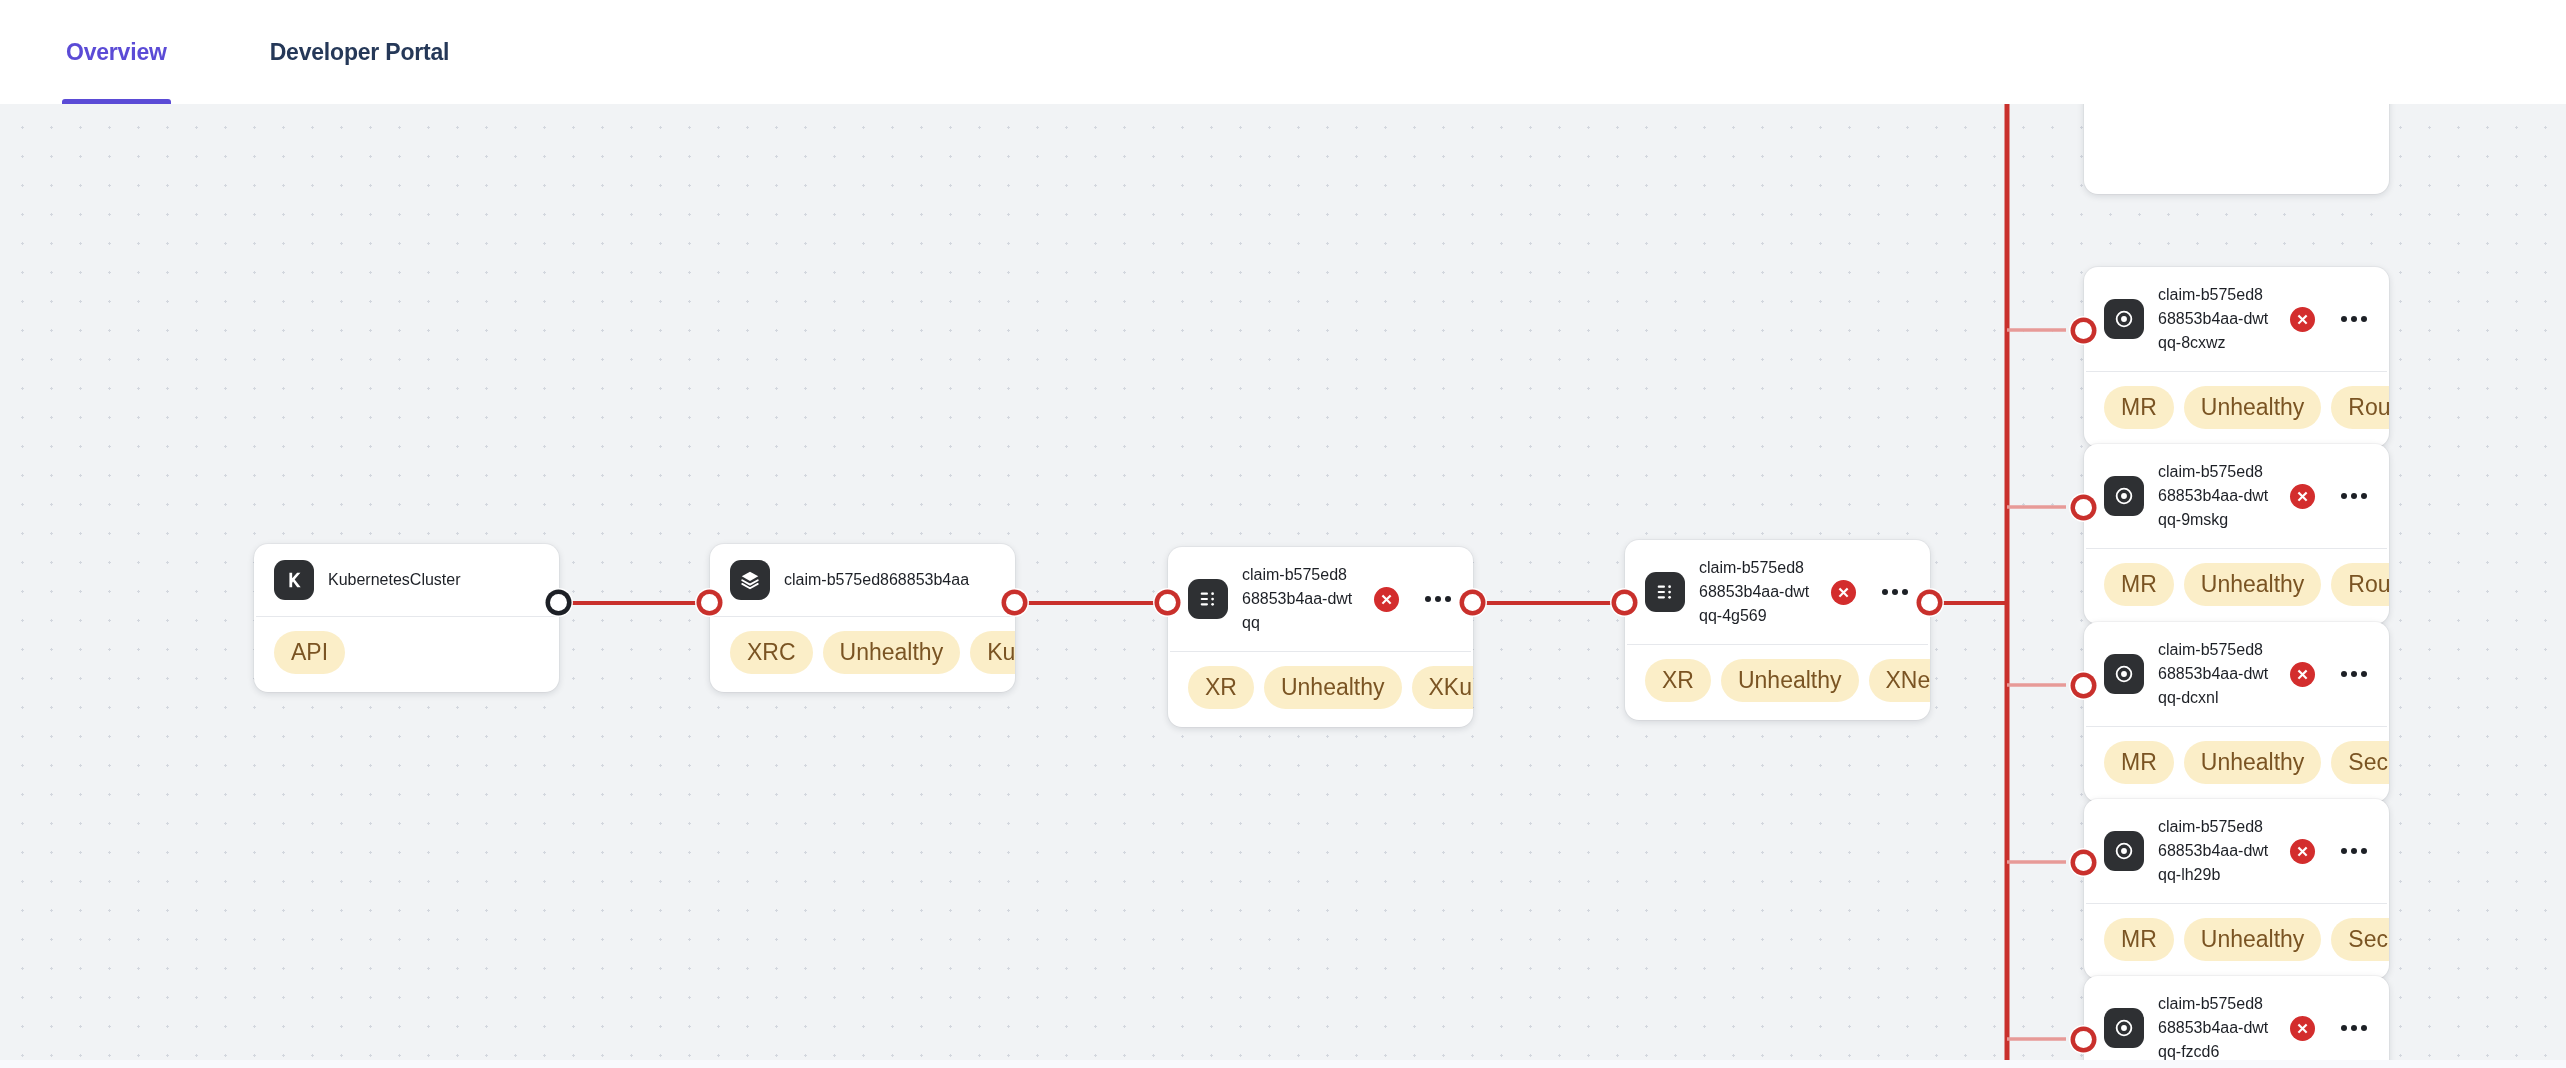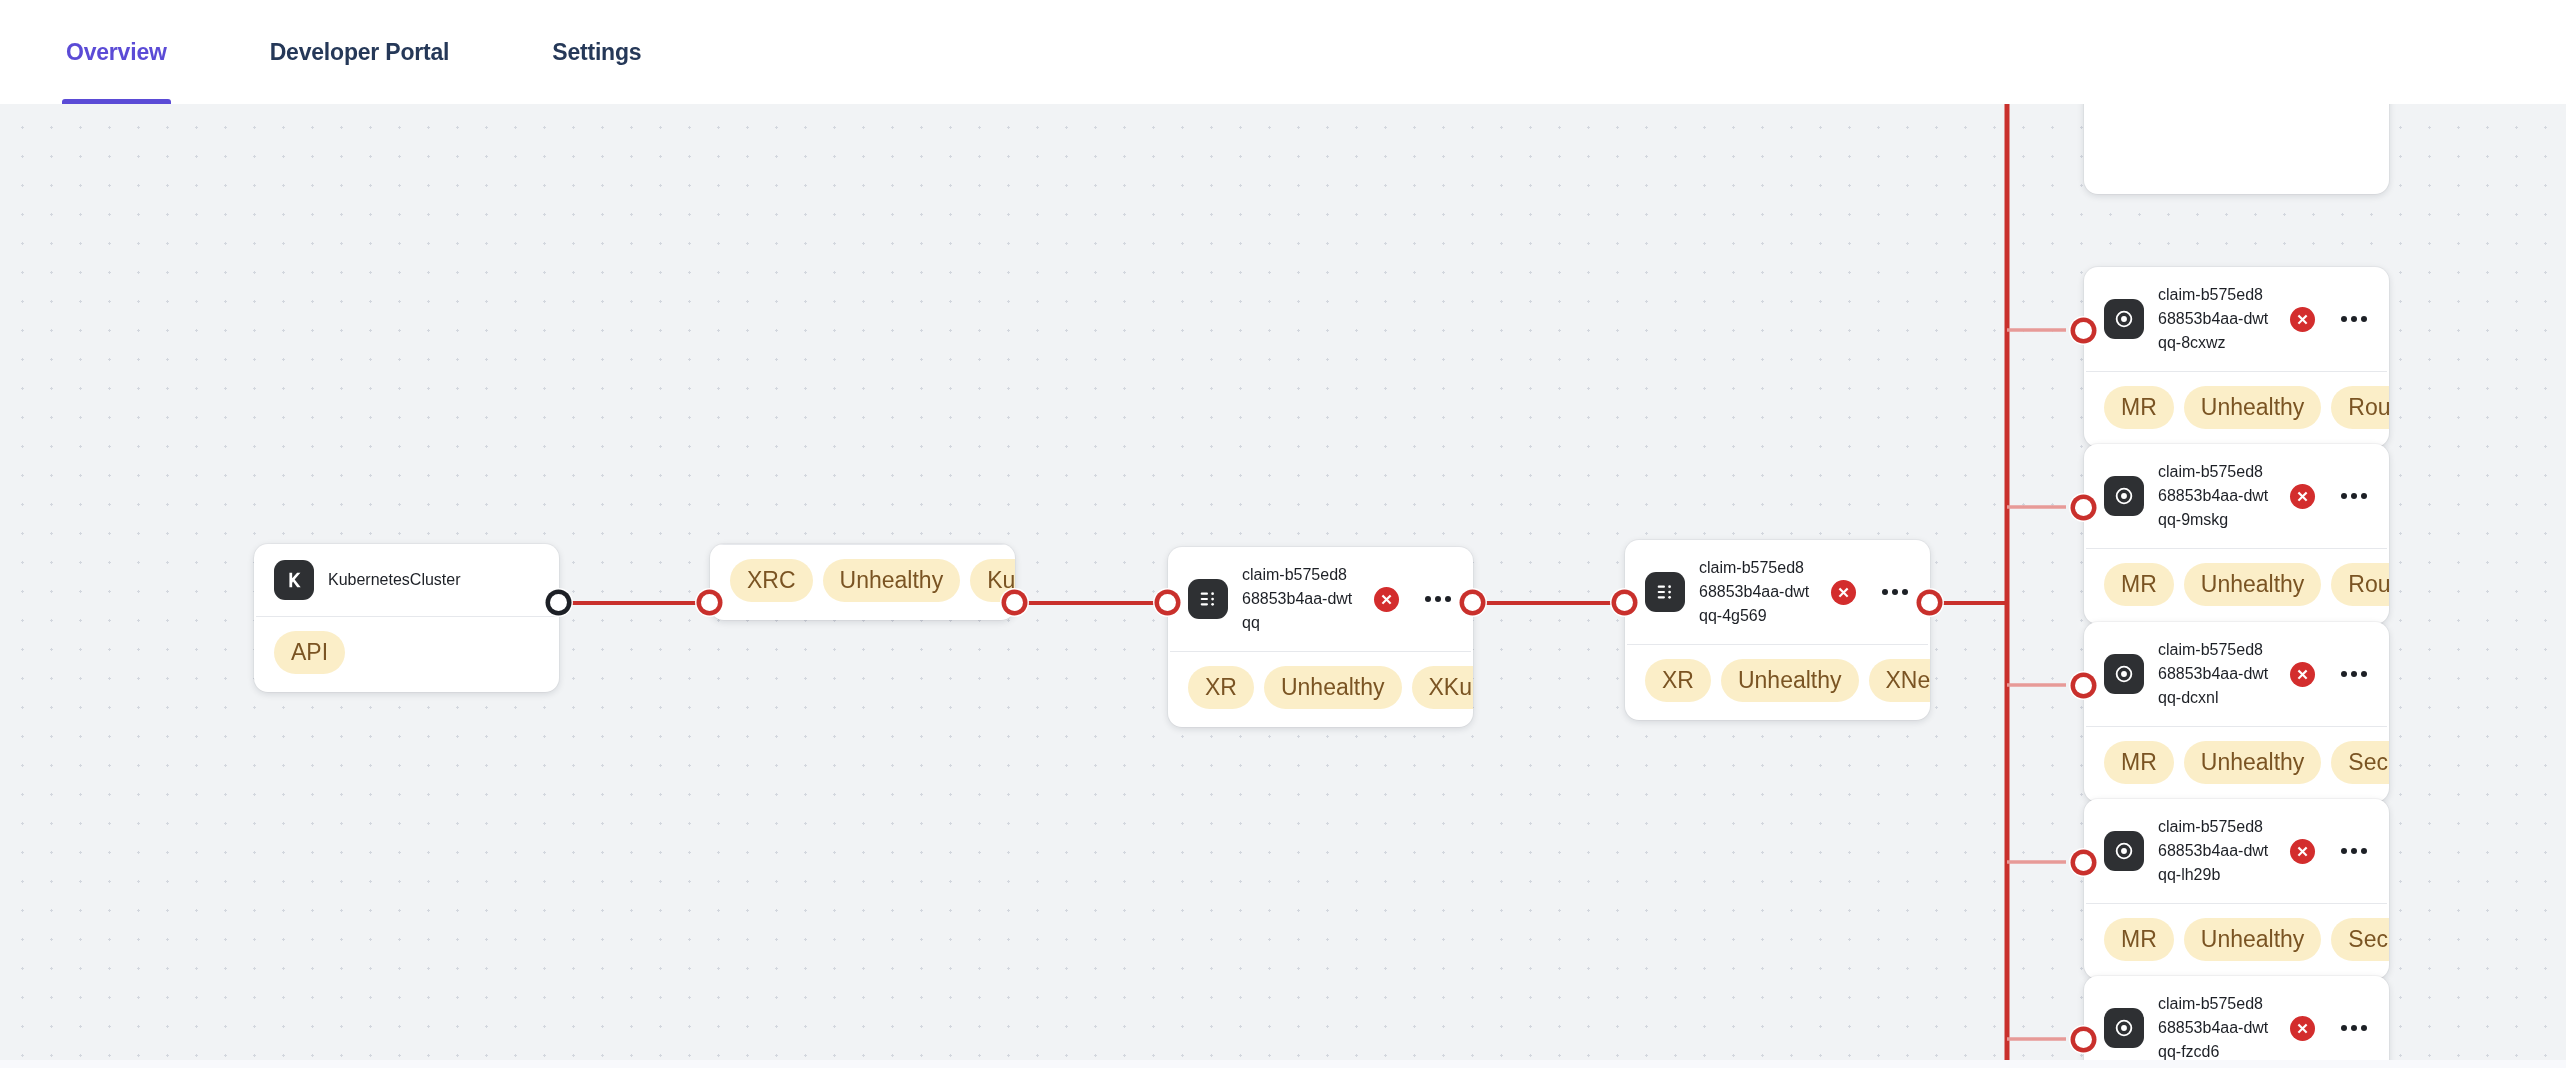--- a/index.html
+++ b/index.html
@@ -147,23 +147,20 @@
 </head>
 <body>
 
 <div class="tabbar">
   <div class="tab active">
     <span>Overview</span>
   </div>
   <div class="tab">
     <span>Developer Portal</span>
   </div>
-  <div class="tab">
-    <span>Settings</span>
-  </div>
 </div>
 
 <div class="canvas">
 
   <svg class="edges" viewBox="0 0 2566 964" xmlns="http://www.w3.org/2000/svg">
 
     <g fill="none" stroke-width="4" stroke-linecap="round">
       <line x1="559" y1="499" x2="710" y2="499" stroke="#c9302c"></line>
       <line x1="1015" y1="499" x2="1168" y2="499" stroke="#c9302c"></line>
       <line x1="1473" y1="499" x2="1625" y2="499" stroke="#c9302c"></line>
@@ -195,20 +192,31 @@
       <span class="node-title nowrap">KubernetesCluster</span>
     </div>
     <div class="node-divider"></div>
     <div class="node-body">
       <span class="badge">API</span>
     </div>
   </div>
   <div class="handle dark" style="left:550px; top:490px;"></div>
 
   <div class="node" style="left:710px; top:440px; width:305px;">
+    <div class="node-head">
+      <span class="node-icon">
+        <svg width="22" height="22" viewBox="0 0 24 24" fill="none">
+          <path d="M12 3l9 5-9 5-9-5 9-5z" fill="#ffffff"></path>
+          <path d="M3.5 12.2L12 17l8.5-4.8" stroke="#ffffff" stroke-width="2" stroke-linecap="round" stroke-linejoin="round"></path>
+          <path d="M3.5 16.2L12 21l8.5-4.8" stroke="#ffffff" stroke-width="2" stroke-linecap="round" stroke-linejoin="round"></path>
+        </svg>
+      </span>
+      <span class="node-title nowrap">claim-b575ed868853b4aa</span>
+
+    </div>
     <div class="node-divider"></div>
     <div class="node-body">
       <span class="badge">XRC</span>
       <span class="badge">Unhealthy</span>
       <span class="badge">KubernetesCluster</span>
     </div>
   </div>
   <div class="handle" style="left:701px; top:490px;"></div>
   <div class="handle" style="left:1006px; top:490px;"></div>
 

